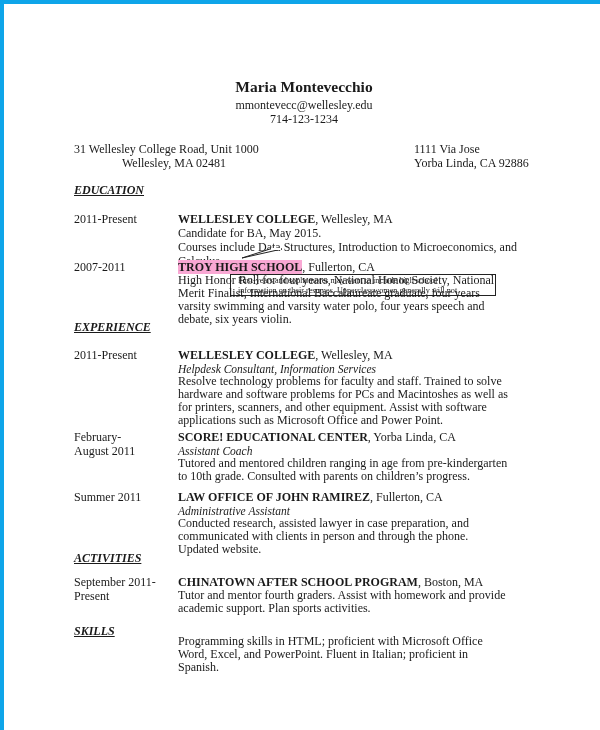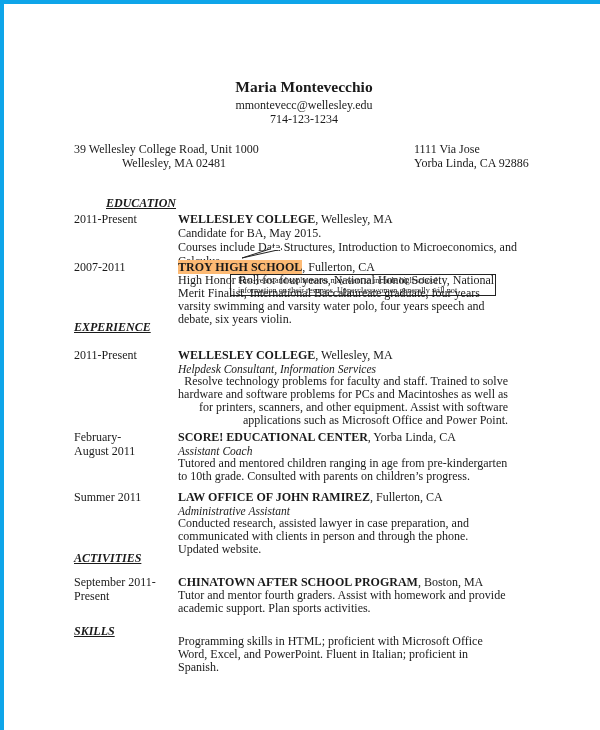--- a/index.html
+++ b/index.html
@@ -12,43 +12,43 @@
       border: 4px solid #0ea5e9; background: #fff;
     }
     .abs { position: absolute; white-space: nowrap; }
     .name { left: 0; width: 600px; text-align: center; top: 74px; font-size: 15.5px; font-weight: bold; }
     .center-line { left: 0; width: 600px; text-align: center; font-size: 12px; }
     .txt { font-size: 12px; line-height: 15px; }
     .section { font-size: 12px; font-weight: bold; font-style: italic; text-decoration: underline; }
     .bold { font-weight: bold; }
     .ital { font-style: italic; font-size: 11.5px; }
     .body-block { white-space: normal; width: 330px; font-size: 12px; line-height: 13px; }
-    .hl { background: #fdba74; }
+    .hl { background: #f9a8d4; }
     .callout {
       position: absolute; left: 226px; top: 224px; width: 266px; height: 22px;
       border: 1px solid #222; background: #fff; font-size: 8.2px; line-height: 10px;
       padding: 1px 0 0 7px; box-sizing: border-box; white-space: nowrap; margin-top: 46px;
     }
     .callout-tail { position: absolute; left: 0; top: 0; width: 600px; height: 730px; pointer-events: none; }
   </style>
 </head>
 <body>
 
 <div class="page">
 
   <div class="abs name">Maria Montevecchio</div>
   <div class="abs center-line" style="top:94px;">mmontevecc@wellesley.edu</div>
   <div class="abs center-line" style="top:108px;">714-123-1234</div>
 
-  <div class="abs txt" style="left:70px; top:138px;">39 Wellesley College Road, Unit 1000</div>
+  <div class="abs txt" style="left:70px; top:138px;">31 Wellesley College Road, Unit 1000</div>
   <div class="abs txt" style="left:70px; top:152px;margin-left:48px;">Wellesley, MA 02481</div>
   <div class="abs txt" style="left:410px; top:138px;">1111 Via Jose</div>
   <div class="abs txt" style="left:410px; top:152px;">Yorba Linda, CA 92886</div>
 
-  <div class="abs section" style="left:70px; top:192px;margin-left:32px;">EDUCATION</div>
+  <div class="abs section" style="left:70px; top:179px;">EDUCATION</div>
 
   <div class="abs txt" style="left:70px; top:208px;">2011-Present</div>
   <div class="abs txt" style="left:174px; top:208px;">
     <span class="bold">WELLESLEY COLLEGE</span><span>, Wellesley, MA</span>
   </div>
   <div class="abs txt" style="left:174px; top:222px;">Candidate for BA, May 2015.</div>
   <div class="abs txt" style="left:174px; top:236px;">Courses include Data Structures, Introduction to Microeconomics, and</div>
   <div class="abs txt" style="left:174px; top:250px;">Calculus.</div>
 
   <div class="callout">
@@ -66,21 +66,21 @@
   </div>
   <div class="abs body-block" style="left:174px; top:270px;">High Honor Roll for four years, National Honor Society, National Merit Finalist, International Baccalaureate graduate, four years varsity swimming and varsity water polo, four years speech and debate, six years violin.</div>
 
   <div class="abs section" style="left:70px; top:316px;">EXPERIENCE</div>
 
   <div class="abs txt" style="left:70px; top:344px;">2011-Present</div>
   <div class="abs txt" style="left:174px; top:344px;">
     <span class="bold">WELLESLEY COLLEGE</span><span>, Wellesley, MA</span>
   </div>
   <div class="abs txt ital" style="left:174px; top:358px;">Helpdesk Consultant, Information Services</div>
-  <div class="abs body-block" style="left:174px; top:371px;text-align:right;">Resolve technology problems for faculty and staff. Trained to solve hardware and software problems for PCs and Macintoshes as well as for printers, scanners, and other equipment. Assist with software applications such as Microsoft Office and Power Point.</div>
+  <div class="abs body-block" style="left:174px; top:371px;">Resolve technology problems for faculty and staff. Trained to solve hardware and software problems for PCs and Macintoshes as well as for printers, scanners, and other equipment. Assist with software applications such as Microsoft Office and Power Point.</div>
 
   <div class="abs txt" style="left:70px; top:426px;">February-</div>
   <div class="abs txt" style="left:70px; top:440px;">August 2011</div>
   <div class="abs txt" style="left:174px; top:426px;">
     <span class="bold">SCORE! EDUCATIONAL CENTER</span><span>, Yorba Linda, CA</span>
   </div>
   <div class="abs txt ital" style="left:174px; top:440px;">Assistant Coach</div>
   <div class="abs body-block" style="left:174px; top:453px;">Tutored and mentored children ranging in age from pre-kindergarten to 10th grade. Consulted with parents on children’s progress.</div>
 
   <div class="abs txt" style="left:70px; top:486px;">Summer 2011</div>

